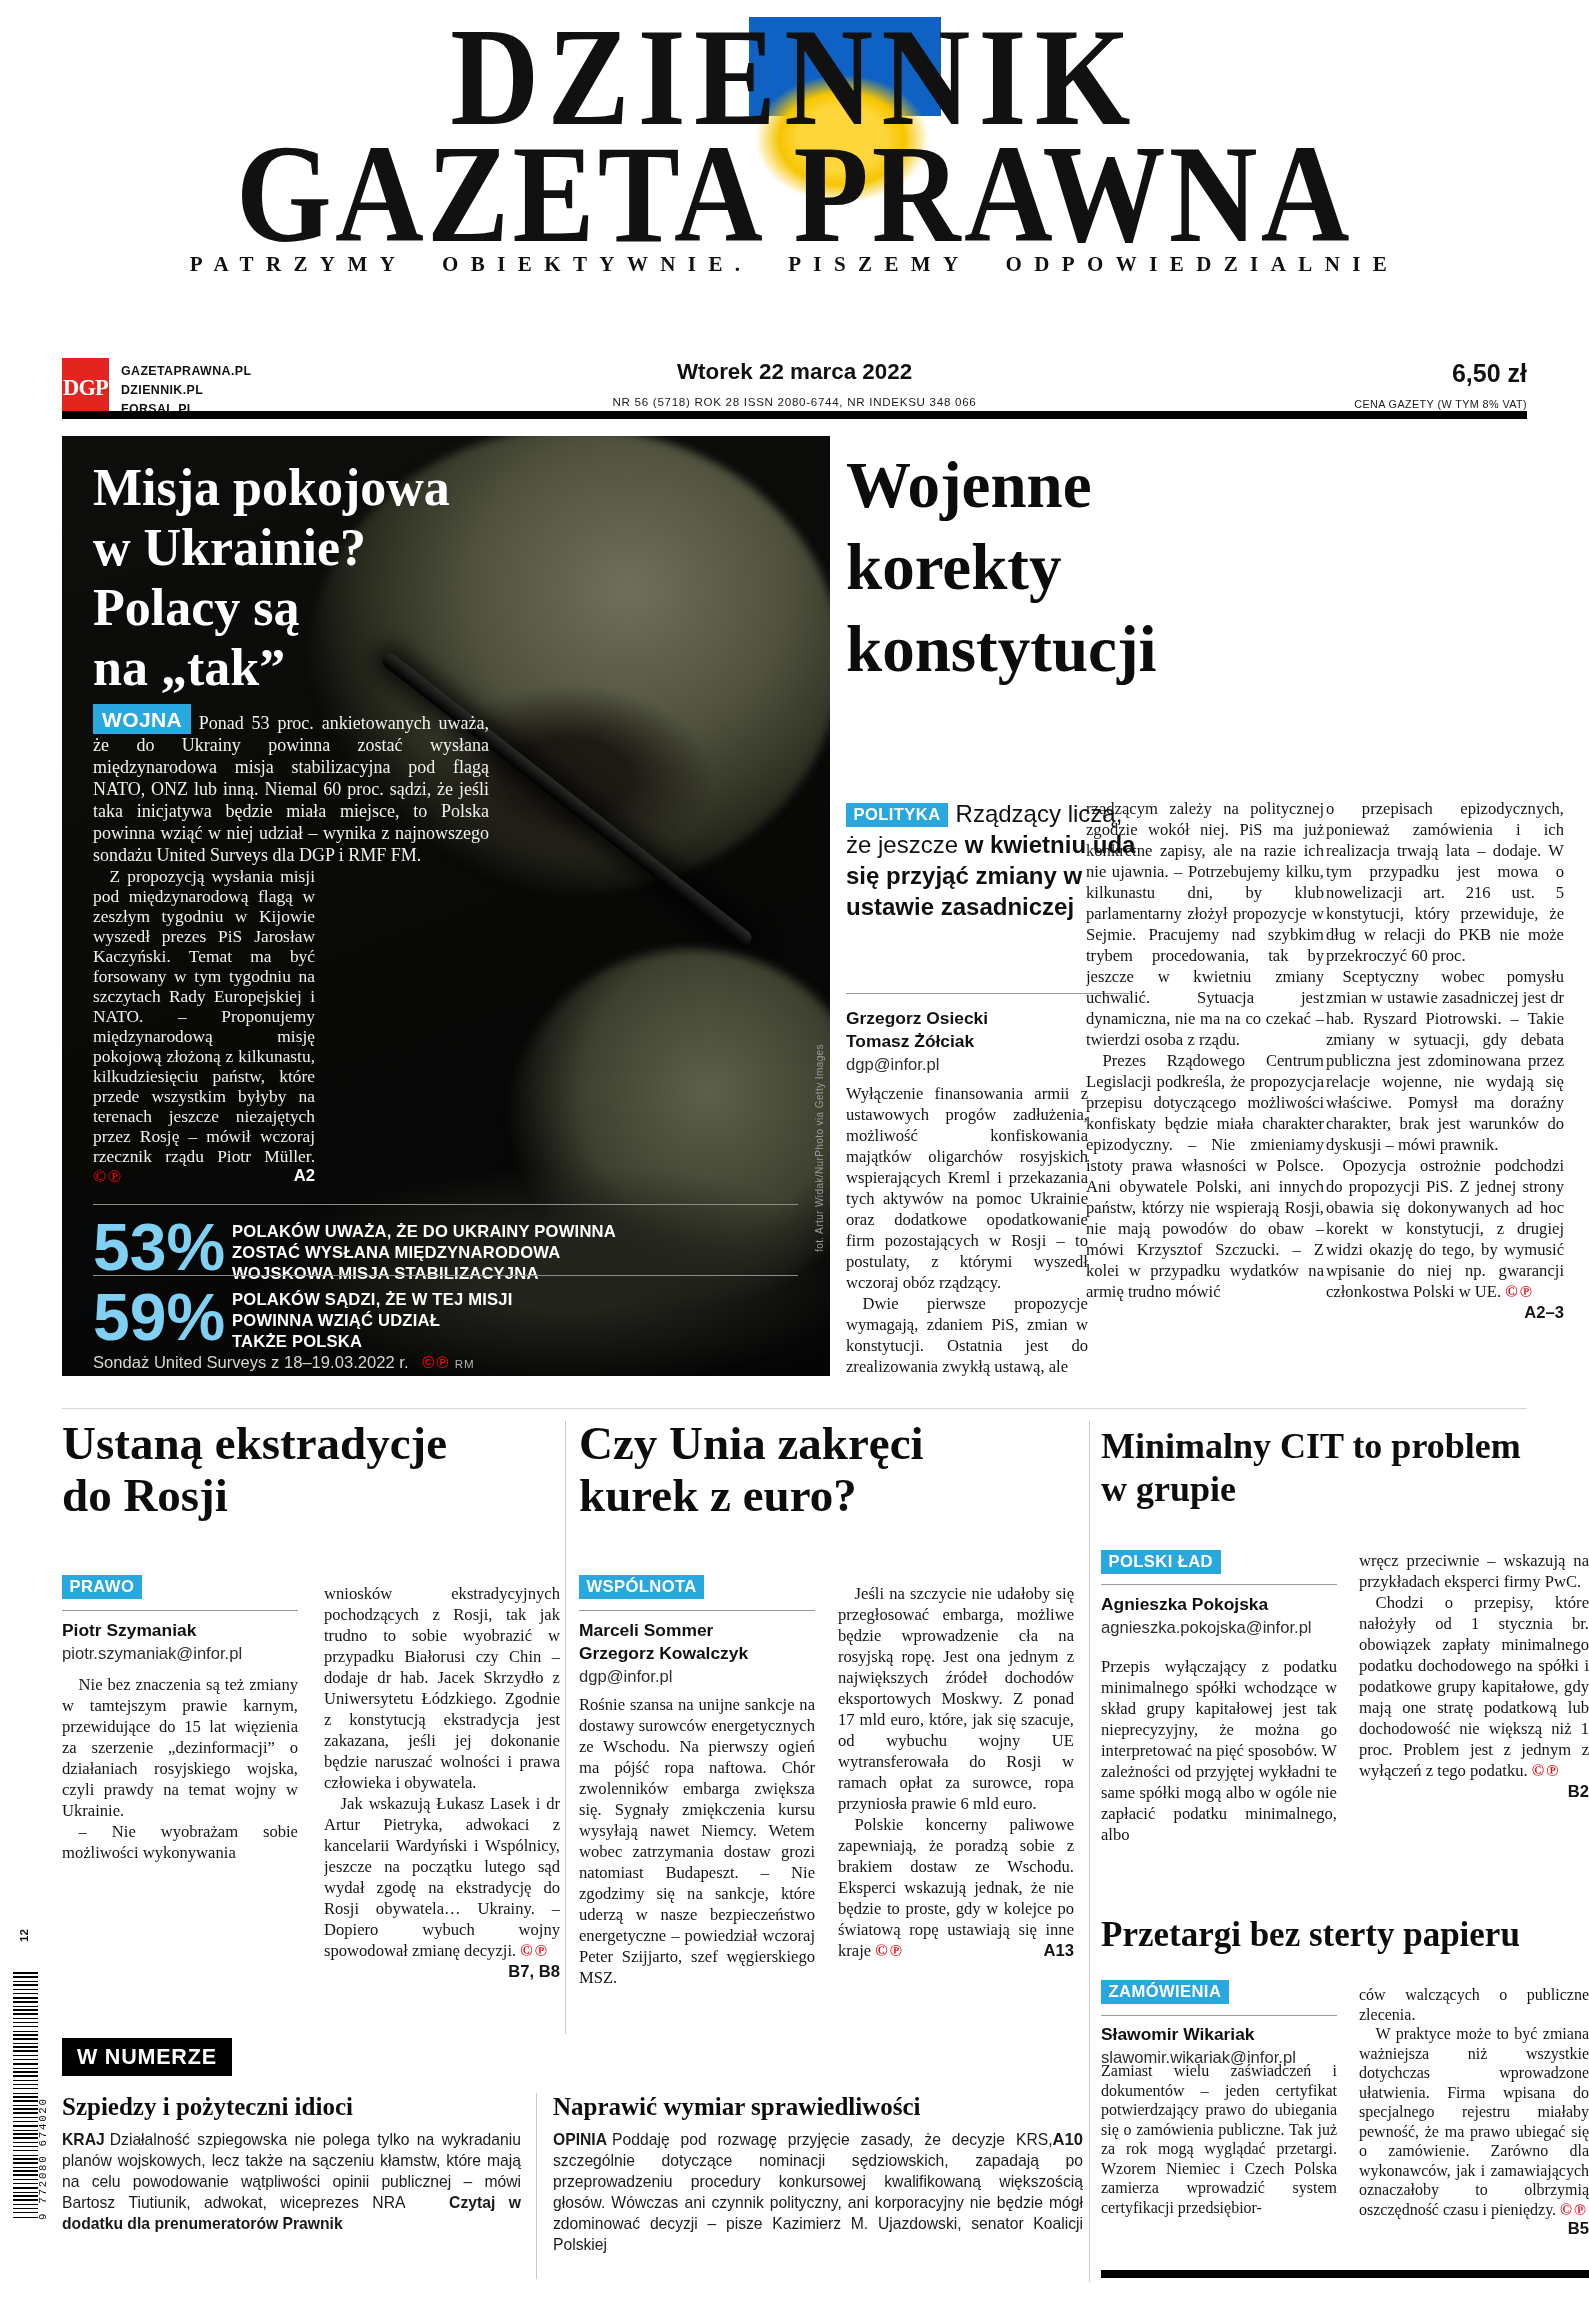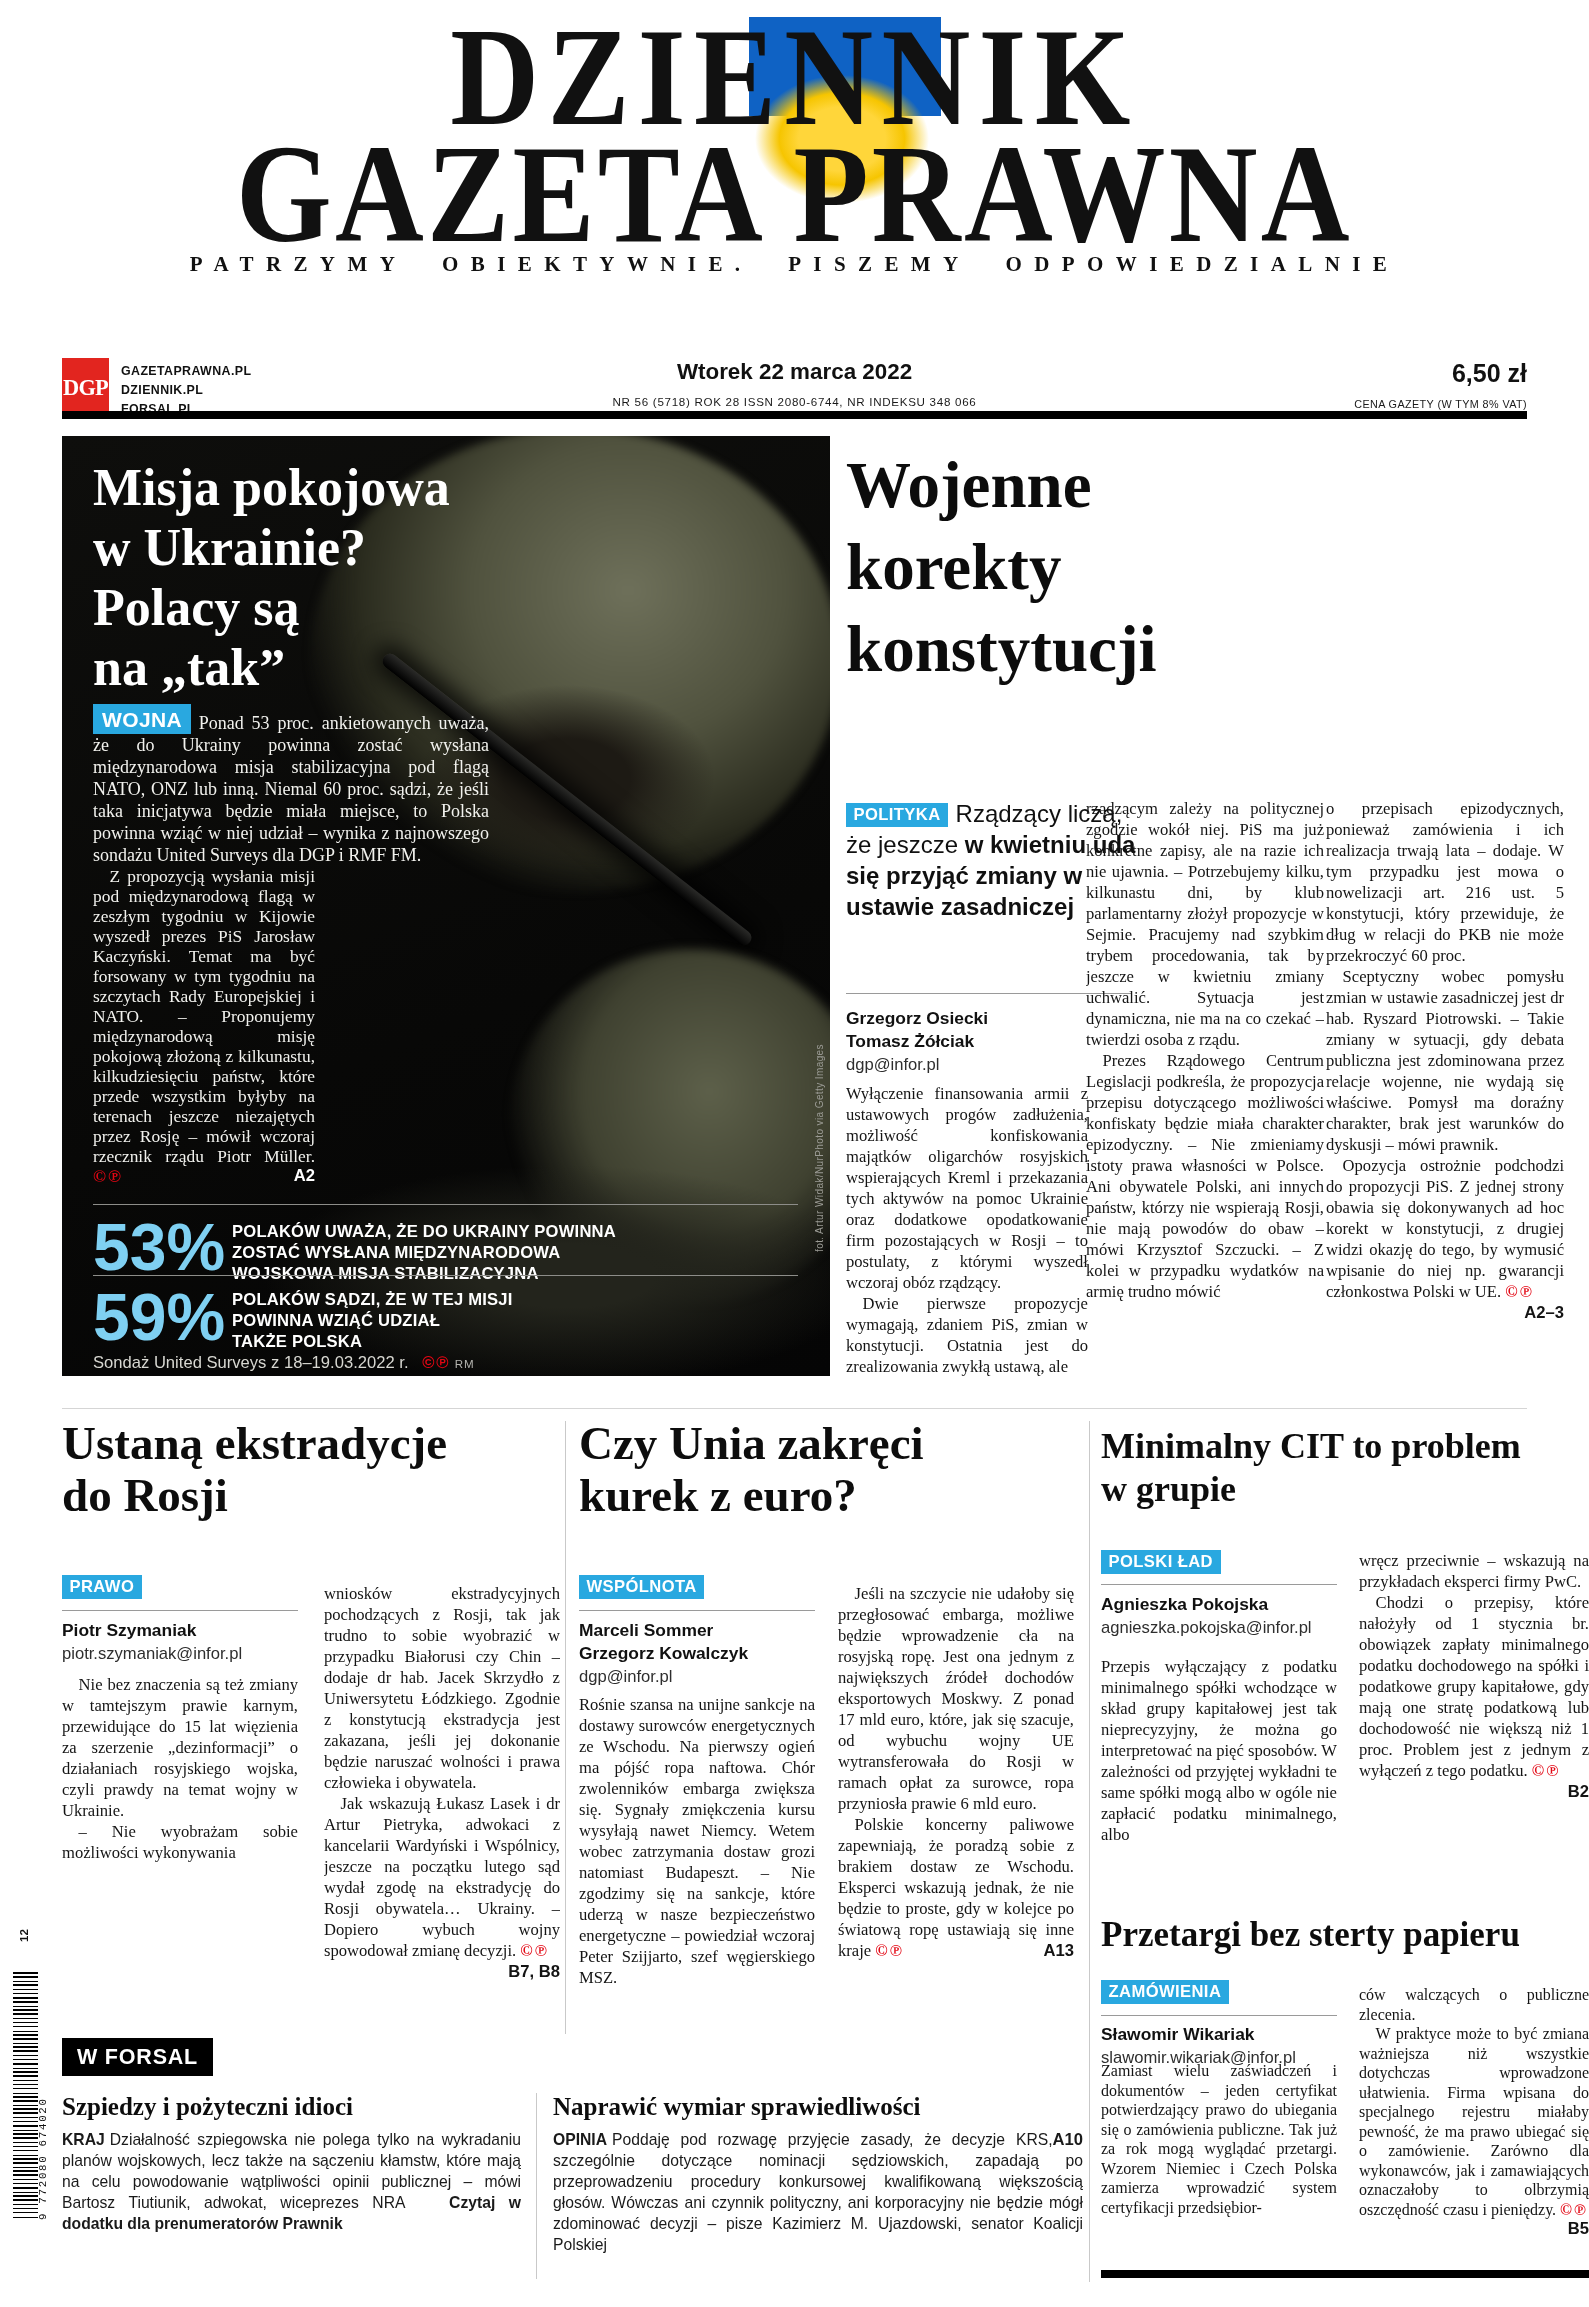--- a/index.html
+++ b/index.html
@@ -264,21 +264,21 @@
     <div class="abs bodycol" style="left:1101px;top:2061px;width:236px;height:211px;font-size:16px;line-height:19.5px">
       <p>Zamiast wielu zaświadczeń i dokumentów – jeden certyfikat potwierdzający prawo do ubiegania się o zamówienia publiczne. Tak już za rok mogą wyglądać przetargi. Wzorem Niemiec i Czech Polska zamierza wprowadzić system certyfikacji przedsiębior-</p>
     </div>
     <div class="abs bodycol" style="left:1359px;top:1985px;width:230px;height:277px;font-size:16px;line-height:19.5px">
       <p>ców walczących o publiczne zlecenia.</p>
       <p class="ind"><span>W praktyce może to być zmiana ważniejsza niż wszystkie dotychczas wprowadzone ułatwienia. Firma wpisana do specjalnego rejestru miałaby pewność, że ma prawo ubiegać się o zamówienie. Zarówno dla wykonawców, jak i zamawiających oznaczałoby to olbrzymią oszczędność czasu i pieniędzy.</span> <span class="endmark">©℗</span><span class="pageref">B5</span></p>
     </div>
   </section>
 
   <section>
-    <div class="abs wn-label">W FORSAL</div>
+    <div class="abs wn-label">W NUMERZE</div>
     <div class="vr" style="left:536px;top:2093px;height:186px"></div>
     <div class="abs" style="left:62px;top:2093px;width:459px">
       <div class="wn-title">Szpiedzy i pożyteczni idioci</div>
       <div class="wn-body" style="margin-top:8.3px">
         <span class="wn-kicker">KRAJ</span><span>Działalność szpiegowska nie polega tylko na wykradaniu planów wojskowych, lecz także na sączeniu kłamstw, które mają na celu powodowanie wątpliwości opinii publicznej – mówi Bartosz Tiutiunik, adwokat, wiceprezes NRA</span>
         <span class="wn-footer">Czytaj w dodatku dla prenumeratorów Prawnik</span>
       </div>
     </div>
     <div class="abs" style="left:553px;top:2093px;width:530px">
       <div class="wn-title">Naprawić wymiar sprawiedliwości</div>

